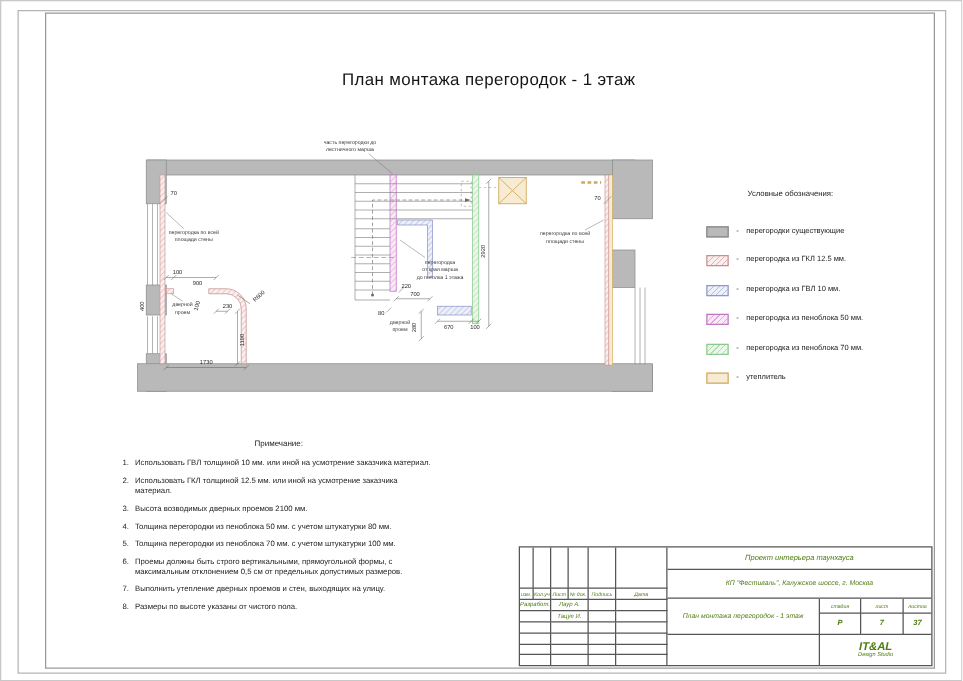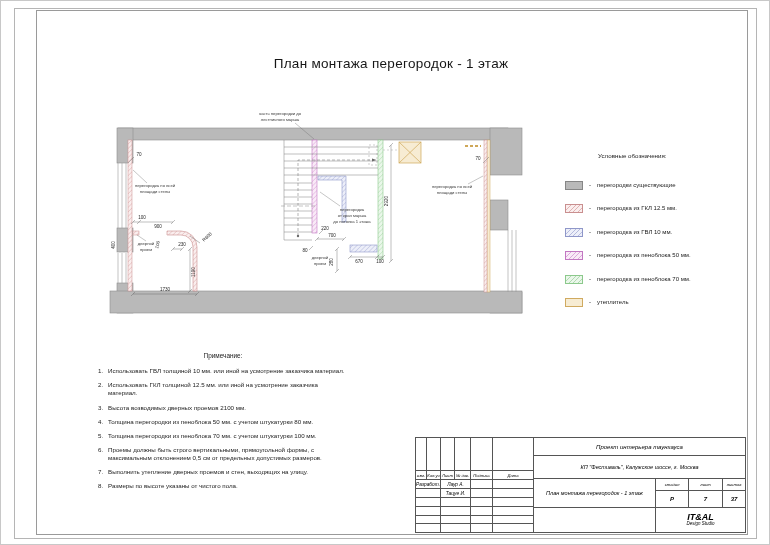--- a/index.html
+++ b/index.html
@@ -31,21 +31,21 @@
 
   
   .notes{position:absolute;left:98px;top:352px;width:280px;font-size:6.2px;line-height:1.3;color:#1c1c1c;}
   .notes-title{width:250px;text-align:center;margin-bottom:7px;font-size:6.4px;}
   .note-item{display:flex;margin-bottom:6px;}
   .note-item .num{flex:0 0 10px;}
   .note-item .txt{flex:0 0 238px;max-width:238px;}
 
   
   .tb{position:absolute;left:415px;top:437px;width:331px;height:96px;border:1px solid #555;
-      box-sizing:border-box;font-style:italic;color:#000000;}
+      box-sizing:border-box;font-style:italic;color:#4d7c0f;}
   .tb .cell{position:absolute;box-sizing:border-box;border-right:1px solid #555;border-bottom:1px solid #555;
       display:flex;align-items:center;justify-content:center;text-align:center;overflow:hidden;}
   .tb .nb-r{border-right:none;} .tb .nb-b{border-bottom:none;}
   .fs42{font-size:4.2px;} .fs48{font-size:4.8px;} .fs55{font-size:5.5px;} .fs6{font-size:6px;}
 
   svg text{font-family:"Liberation Sans", sans-serif;}
 </style>
 </head>
 <body>
 

